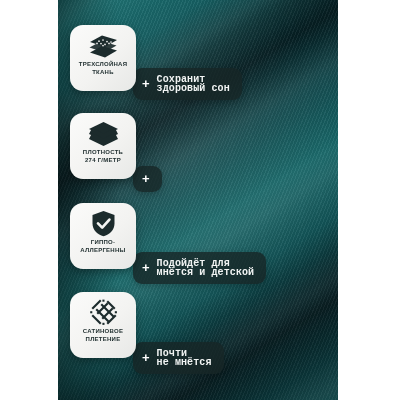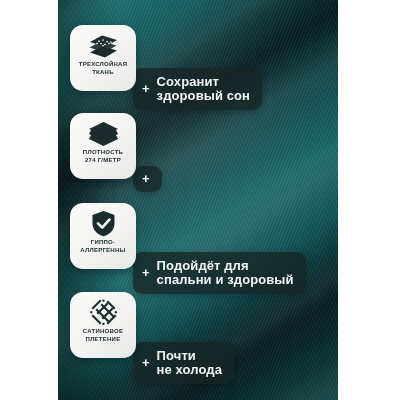--- a/index.html
+++ b/index.html
@@ -86,22 +86,22 @@
     position:absolute;display:flex;align-items:center;gap:7px;
     background:rgba(22,38,38,.80);
     border-radius:9px;padding:7px 12px 7px 9px;z-index:2;
     box-shadow:0 2px 7px rgba(0,0,0,.22);
   }
   .pill .plus{
     color:#ffffff;font-size:13px;font-weight:700;line-height:1;flex:0 0 auto;
     margin-top:-1px;
   }
   .pill .ptxt{
-    color:#f2f5f4;font-size:13px;line-height:14px;font-weight:600;
-    white-space:pre-line;letter-spacing:.1px;
+    color:#f2f5f4;font-size:10px;line-height:9px;font-weight:600;
+    white-space:pre-line;letter-spacing:.1px;font-family:Liberation Mono, monospace;
   }
   .pill.p1{left:133px;top:68px;}
   .pill.p2{left:133px;top:166px;}
   .pill.p3{left:133px;top:252px;}
   .pill.p4{left:133px;top:342px;}
 </style>
 </head>
 <body>
 
 <div class="canvas">
@@ -193,21 +193,21 @@
     <span class="plus">+</span>
     <span class="ptxt">Сохранит
 здоровый сон</span>
   </div>
   <div class="pill p2">
     <span class="plus">+</span>
   </div>
   <div class="pill p3">
     <span class="plus">+</span>
     <span class="ptxt">Подойдёт для
-спальни и здоровый</span>
+мнётся и детской</span>
   </div>
   <div class="pill p4">
     <span class="plus">+</span>
     <span class="ptxt">Почти
-не холода</span>
+не мнётся</span>
   </div>
 
 </div>
 
 </body></html>

